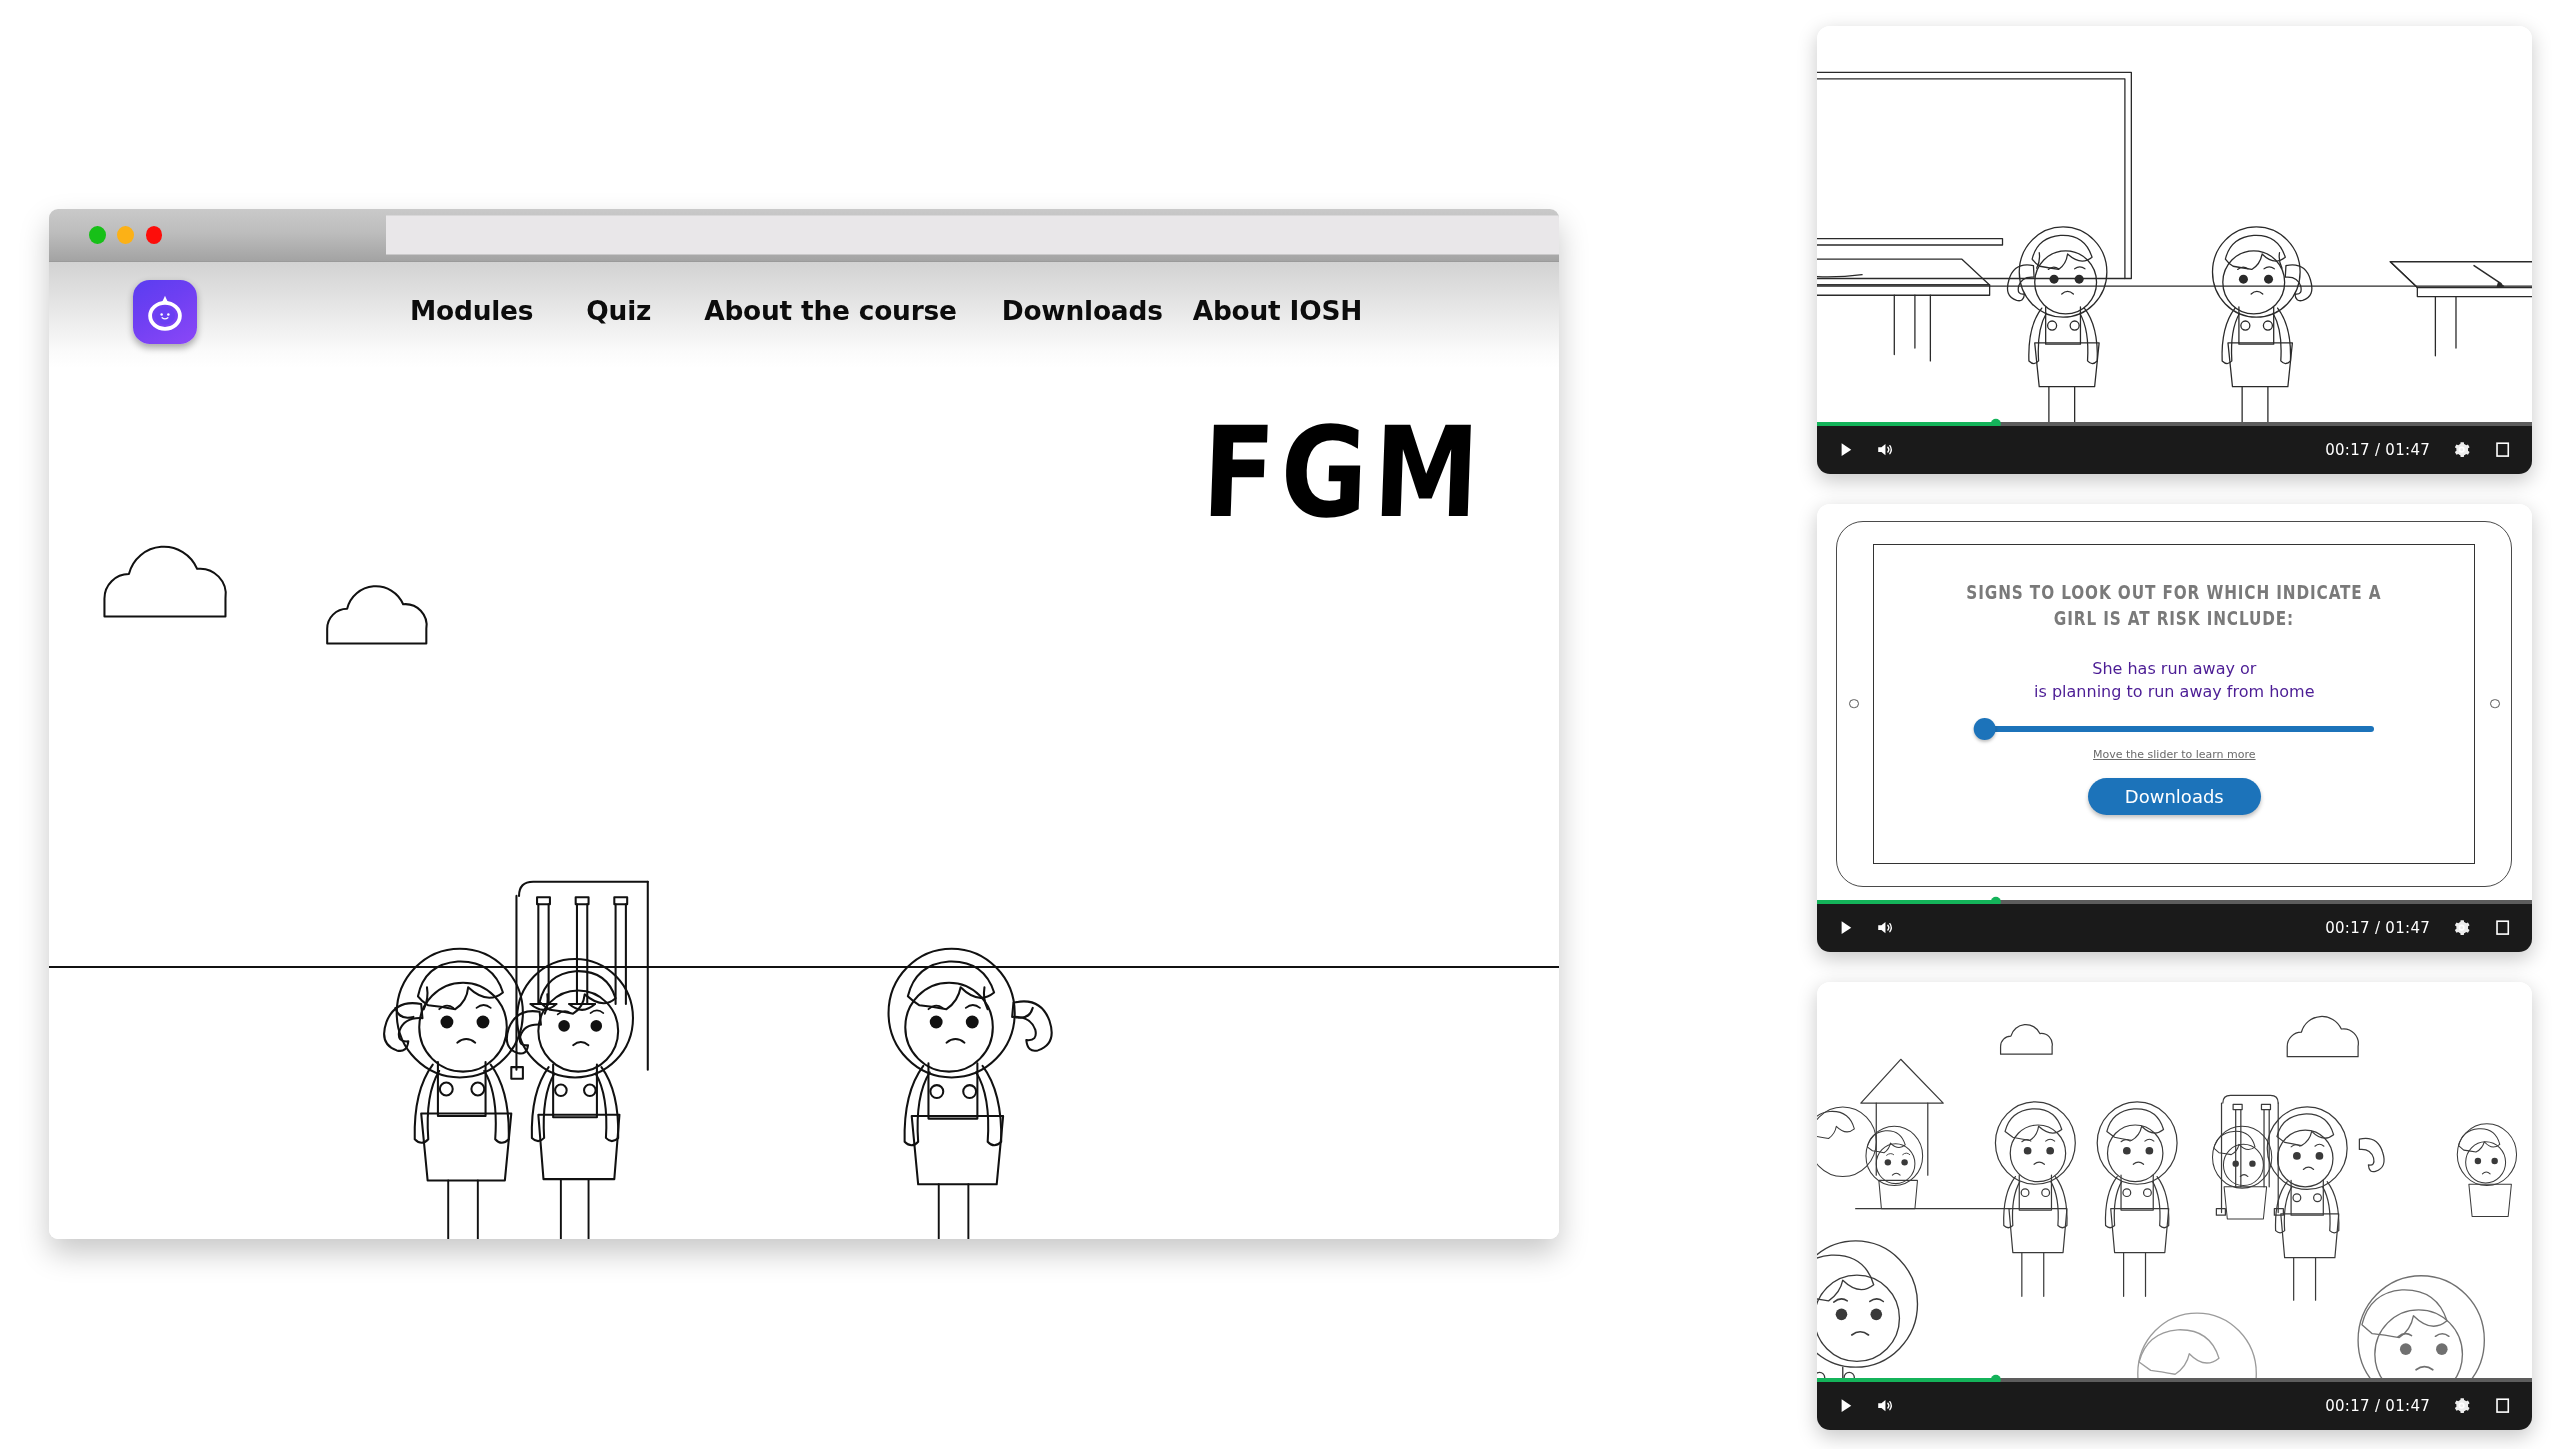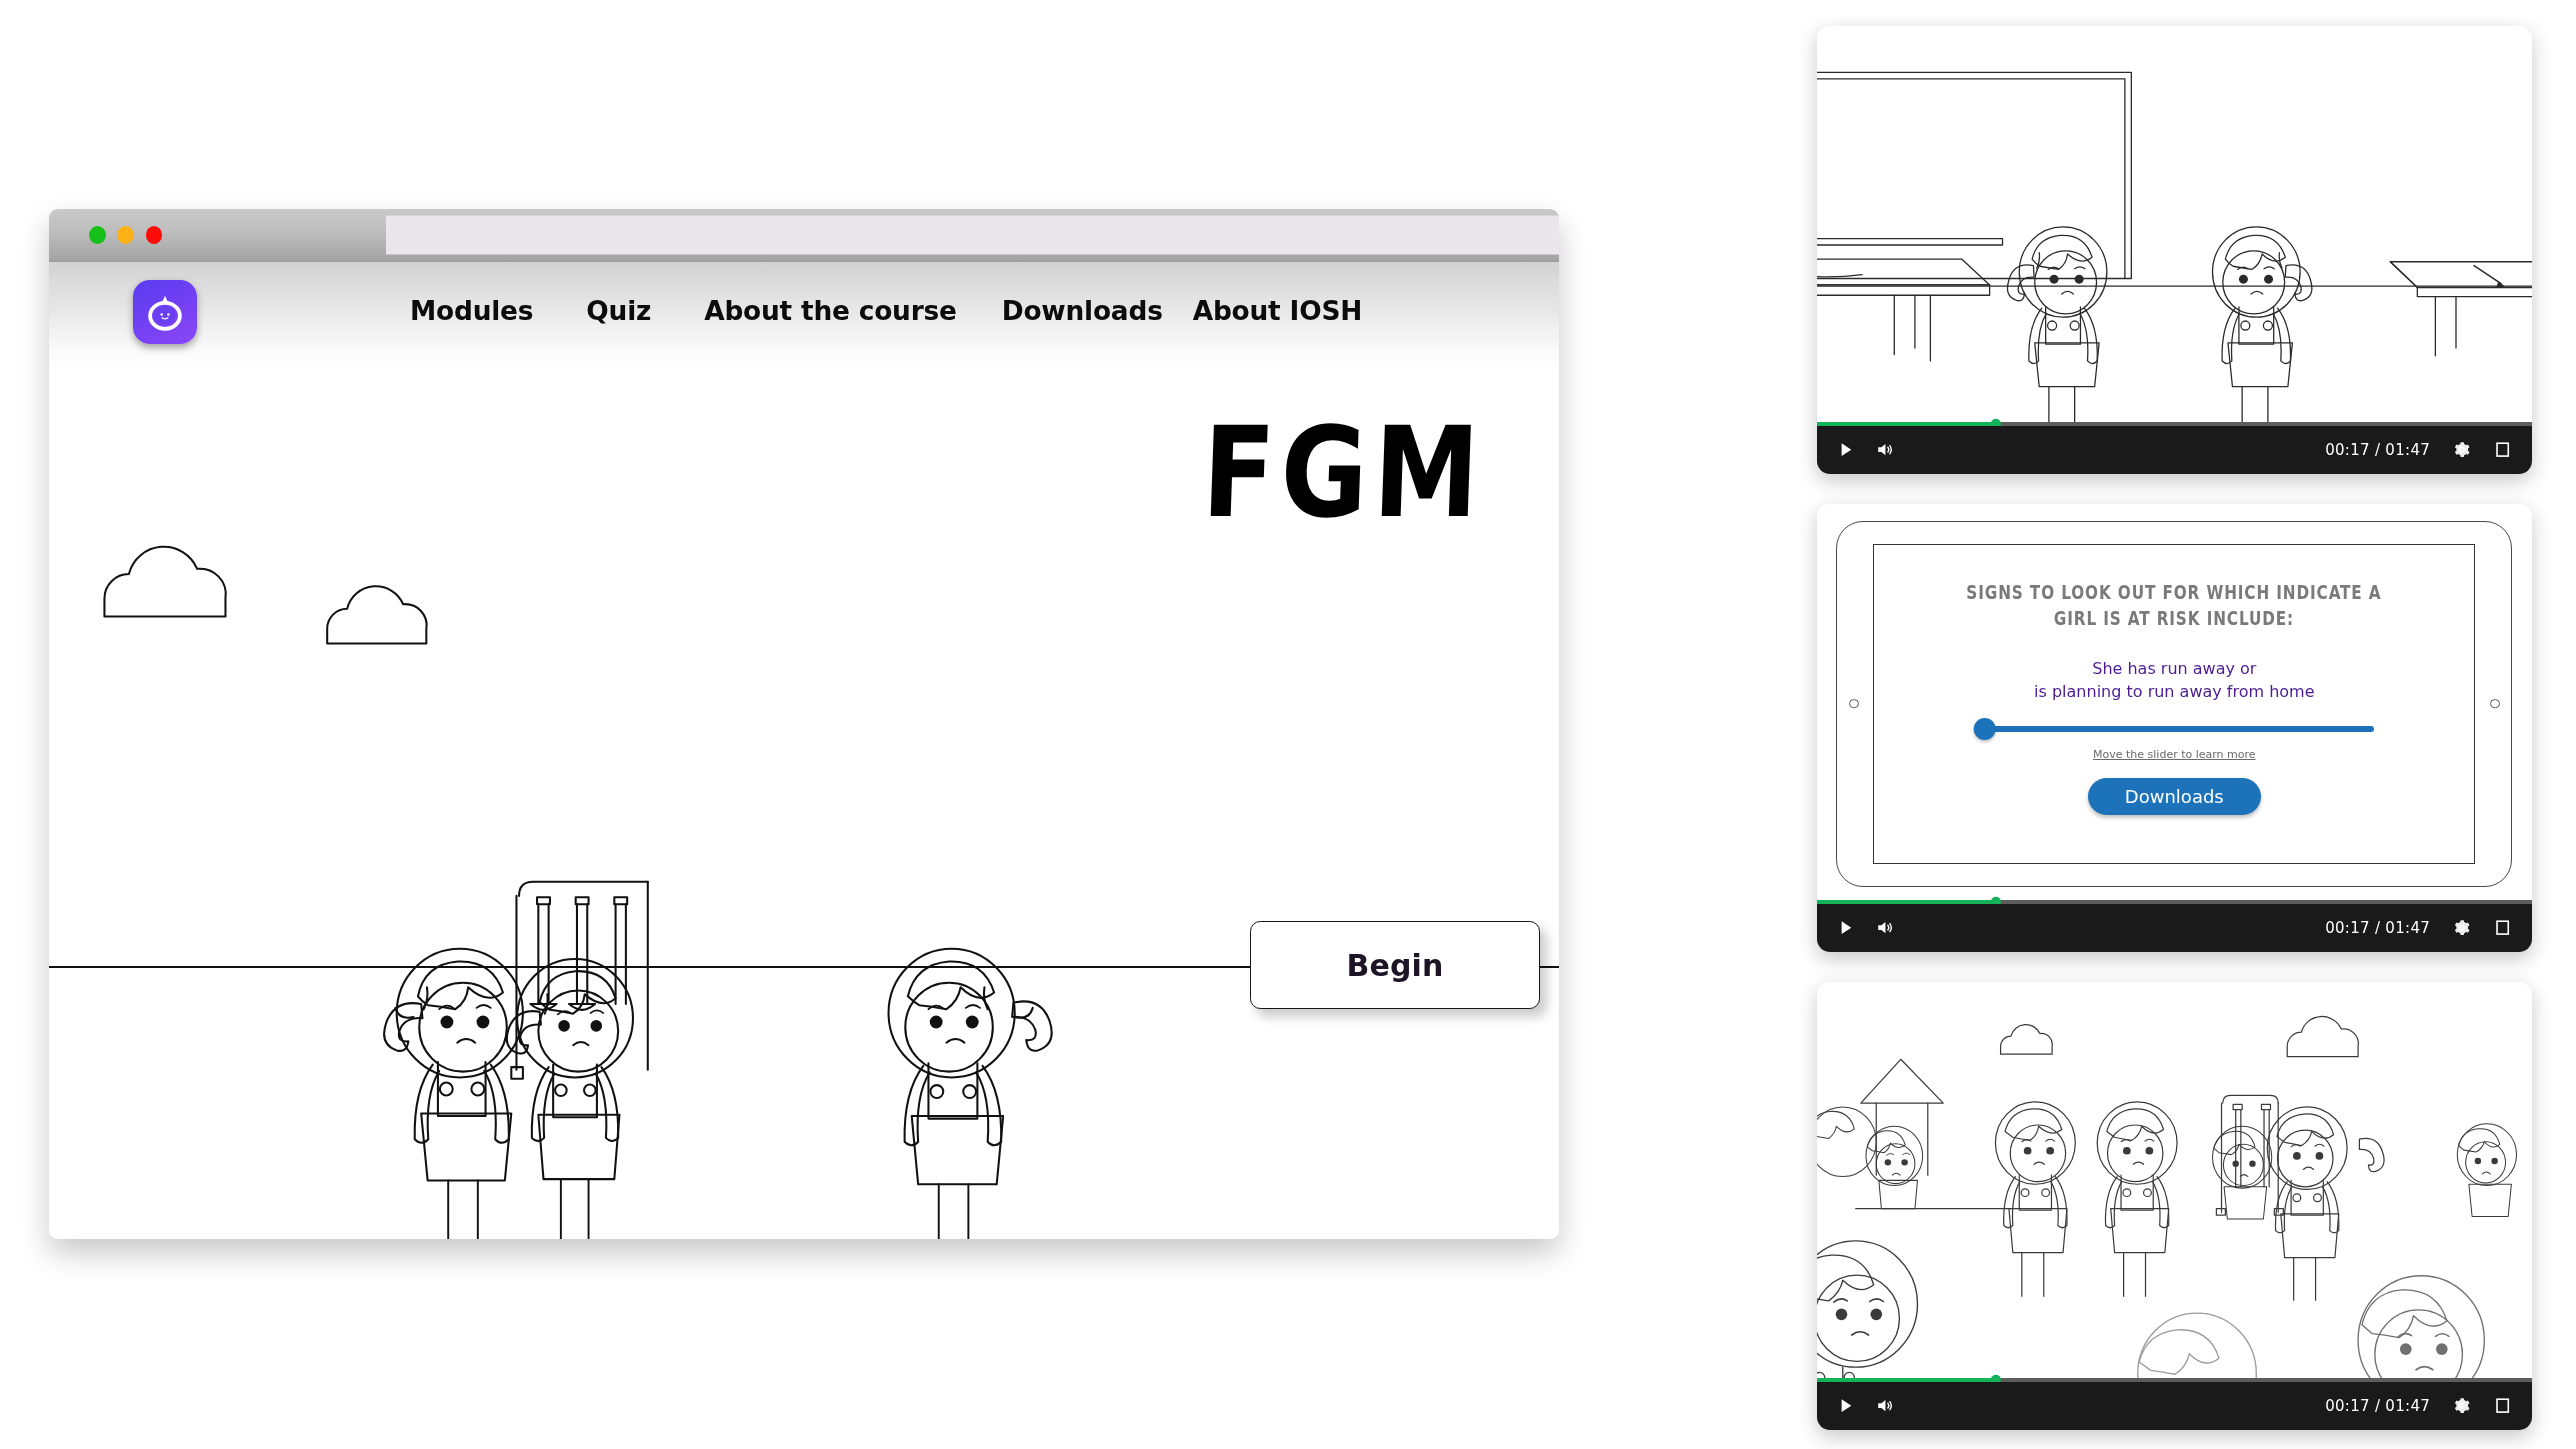--- a/index.html
+++ b/index.html
@@ -492,23 +492,20 @@
             <path d="M1458 996 q-8 -16 -5 -34"></path>
             <circle cx="1378" cy="1016" r="10" fill="#111" stroke="none"></circle>
             <circle cx="1434" cy="1016" r="10" fill="#111" stroke="none"></circle>
             <path d="M1366 996 q11 -10 22 -2" stroke-width="2.8"></path>
             <path d="M1424 994 q11 -9 22 0" stroke-width="2.8"></path>
             <path d="M1394 1048 q14 -11 28 0" stroke-width="3"></path>
           </g>
         </g>
       </svg>
 
-      <div class="begin-button">
-        <span>Begin</span>
-      </div>
     </div>
   </div>
 
   <div class="video-column">
 
     <div class="video-card">
       <div class="video-stage">
         <svg viewBox="0 0 1110 621" preserveAspectRatio="xMidYMid slice">
           <g fill="none" stroke="#2a2a2a" stroke-width="2" stroke-linejoin="round" stroke-linecap="round">
 

